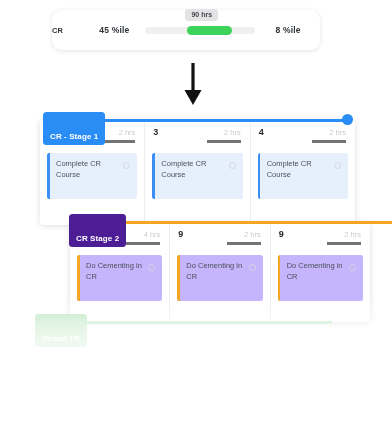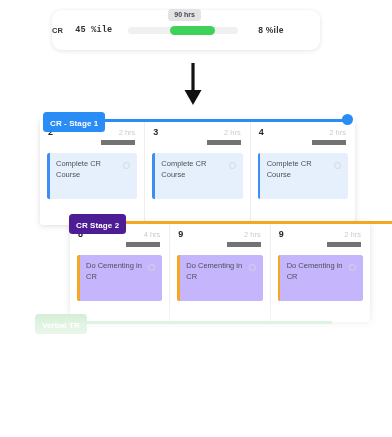--- a/index.html
+++ b/index.html
@@ -51,23 +51,22 @@
     align-items: center;
   }
   .sum-label {
     font-size: 7.5px;
     color: #2e3338;
     font-weight: bold;
     letter-spacing: .2px;
   }
   #summary-subject { }
   #summary-left-pct {
-    margin-left: 12px;
+    margin-left: 36px;
     font-size: 8.5px;
-    font-family: Liberation Mono, monospace;
   }
   #summary-right-pct {
     margin-left: 20px;
     font-size: 8.5px;
   }
   #progress-wrap {
     position: relative;
     margin-left: 16px;
     width: 110px;
     height: 24px;
@@ -160,21 +159,21 @@
     font-size: 9px;
     font-weight: bold;
     color: #22262b;
   }
   .cell-hrs {
     position: absolute;
     right: 2px;
     top: 8px;
     font-size: 7.5px;
     color: #c9ccd1;
-    border-bottom: 5px solid #737373;
+    border-bottom: 3px solid #737373;
     padding-bottom: 3px;
     min-width: 34px;
     text-align: right;
   }
   .task-card {
     position: relative;
     margin: 6px 7px 0 7px;
     height: 46px;
     border-radius: 2.5px;
     overflow: hidden;
@@ -245,21 +244,21 @@
     top: 321px;
     width: 288px;
     background: #bfe7c3;
     z-index: 30;
   }
   .stage-label {
     position: absolute;
     color: #ffffff;
     font-size: 8px;
     font-weight: bold;
-    padding: 7px 7px 4px 7px;
+    padding: 20px 7px 4px 7px;
     border-radius: 3.5px;
     white-space: nowrap;
     z-index: 32;
     letter-spacing: .1px;
   }
   #stage1-label {
     left: 43px;
     top: 112px;
     background: #2a8cf5;
   }

